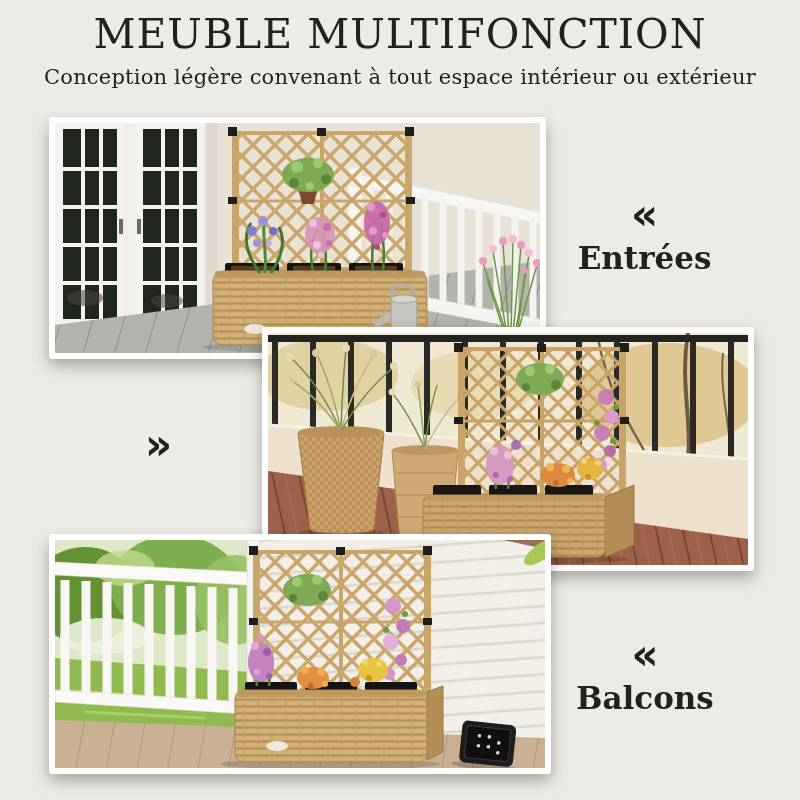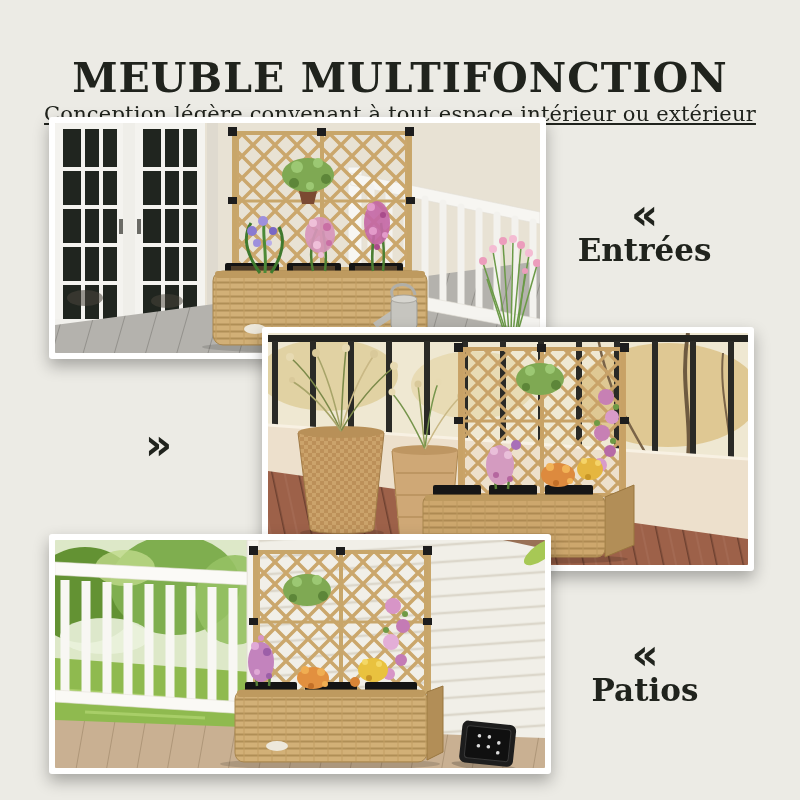--- a/index.html
+++ b/index.html
@@ -1,30 +1,30 @@
 <!DOCTYPE html>
 <html style="--page-bg: #ECEBE5; --ink: #20231D; --photo-frame: #FFFFFF; --rattan: #C9A76B; --rattan-dark: #B08C55; --clip-black: #1E1E1E; --wall-cream: #E8E2D4; --deck-gray: #B4B2AD; --deck-red: #9D6149; --deck-tan: #C9B092; --knee-wall: #EDE0CC; --fence-black: #2A2A26; --lawn-green: #8FBA4F; --foliage-green: #7FA953; --flower-pink: #D795BB; --flower-purple: #8A7BD0; --flower-magenta: #C468A6; --flower-orange: #E08A3C; --flower-yellow: #E9C23F; --siding-white: #F1EFE8; --watering-can: #C6C5BF;"><head>
 <meta charset="utf-8">
 <style>
   html,body{margin:0;padding:0;}
   .page{position:relative;width:800px;height:800px;overflow:hidden;
         background:var(--page-bg,#ECEBE5);font-family:"DejaVu Serif",serif;color:var(--ink,#20231D);}
   .header{position:absolute;top:12px;left:0;width:800px;text-align:center;}
-  .title{font-size:41px;font-weight:bold;letter-spacing:1px;line-height:1.1;margin-top:44px;}
-  .subtitle{font-size:21px;margin-top:1px;letter-spacing:0.2px;text-decoration:underline;}
+  .title{font-size:41px;font-weight:normal;letter-spacing:1px;line-height:1.1;}
+  .subtitle{font-size:21px;margin-top:8px;letter-spacing:0.2px;}
   .photo{position:absolute;background:var(--photo-frame,#fff);padding:6px;border-radius:3px;
          box-shadow:0 7px 16px rgba(0,0,0,0.30);}
   .photo svg{display:block;border-radius:1px;}
   #photo-entrance{left:49px;top:117px;z-index:1;}
   #photo-patio{left:262px;top:327px;z-index:2;}
   #photo-balcony{left:49px;top:534px;z-index:3;}
   .caption{position:absolute;text-align:center;z-index:4;}
   .caption .chev{display:block;font-family:"DejaVu Sans",sans-serif;font-weight:bold;
                  font-size:42px;line-height:0.8;}
-  .caption .lbl{display:block;font-size:31px;font-weight:bold;}
+  .caption .lbl{display:block;font-size:31px;font-weight:bold;margin-top:8px;}
   #cap-entrees{left:562px;top:198px;width:165px;}
   #cap-patios{left:96px;top:428px;width:125px;}
   #cap-balcons{left:566px;top:638px;width:158px;}
 </style>
 </head>
 <body>
 
 <div class="page">
 
   <div class="header">
@@ -460,16 +460,16 @@
 
   <div class="caption" id="cap-entrees">
     <span class="chev">«</span>
     <span class="lbl">Entrées</span>
   </div>
   <div class="caption" id="cap-patios">
     <span class="chev">»</span>
   </div>
   <div class="caption" id="cap-balcons">
     <span class="chev">«</span>
-    <span class="lbl">Patios</span>
+    <span class="lbl">Balcons</span>
   </div>
 
 </div>
 
 </body></html>

